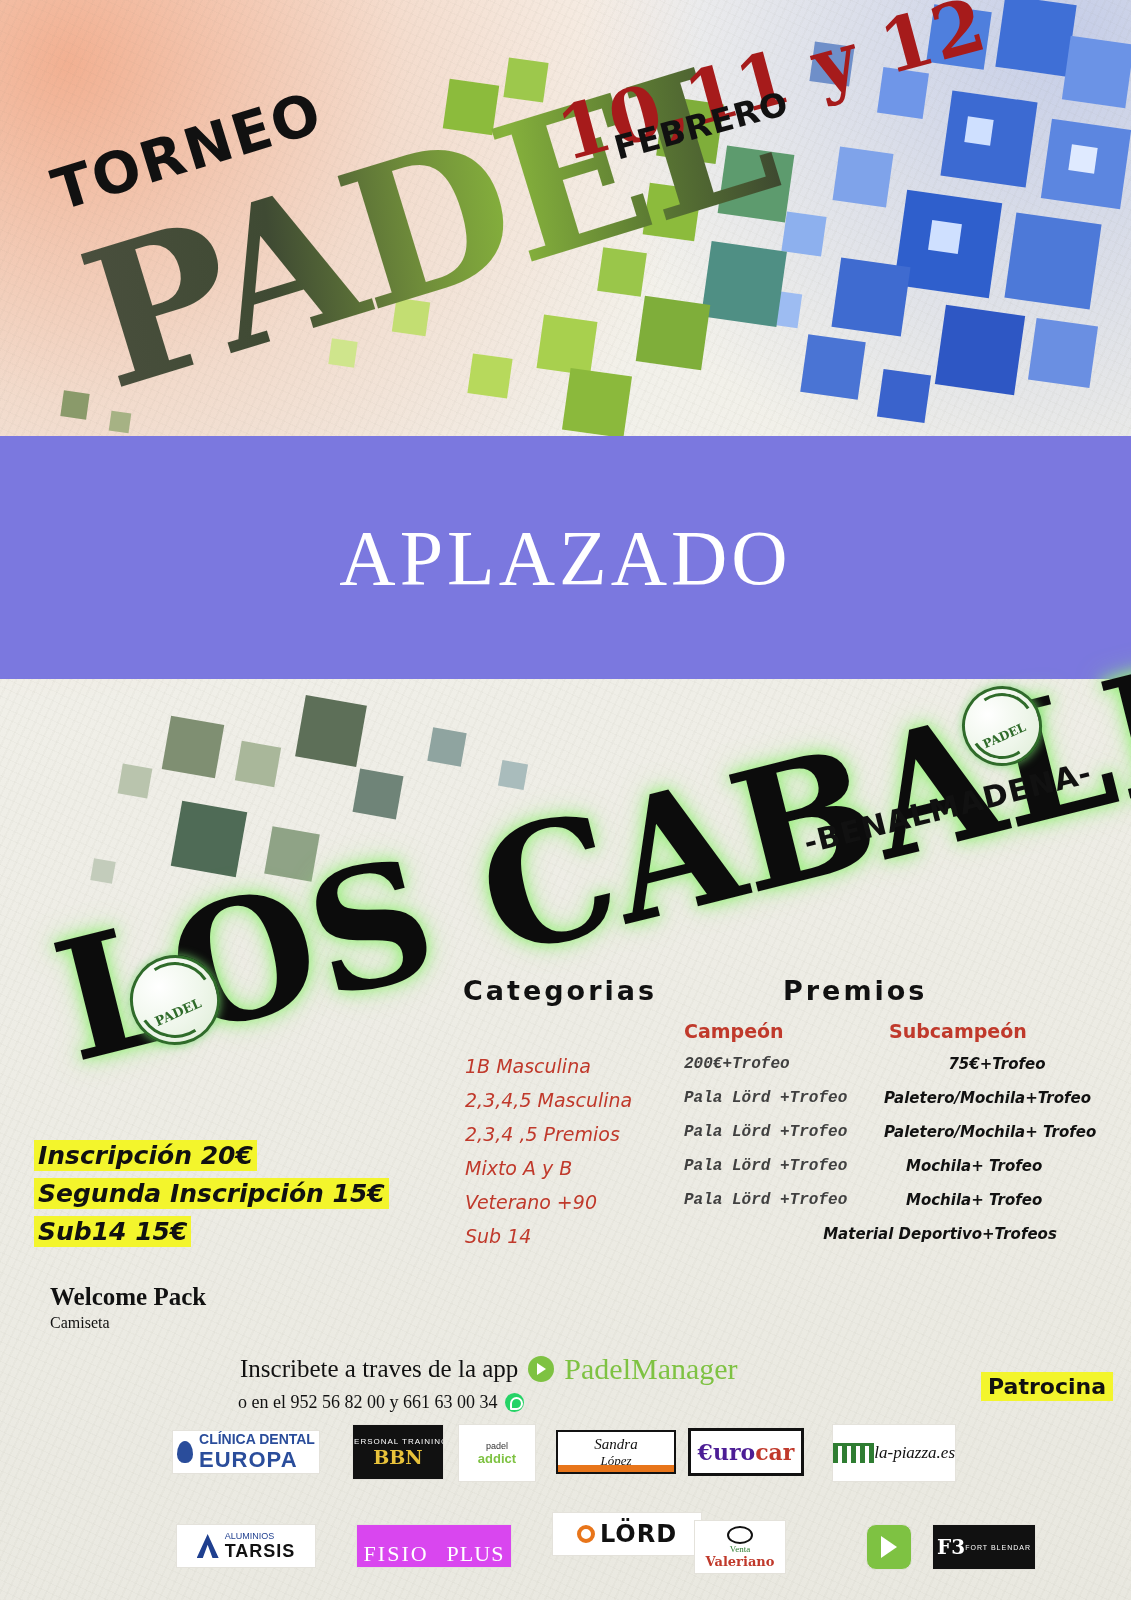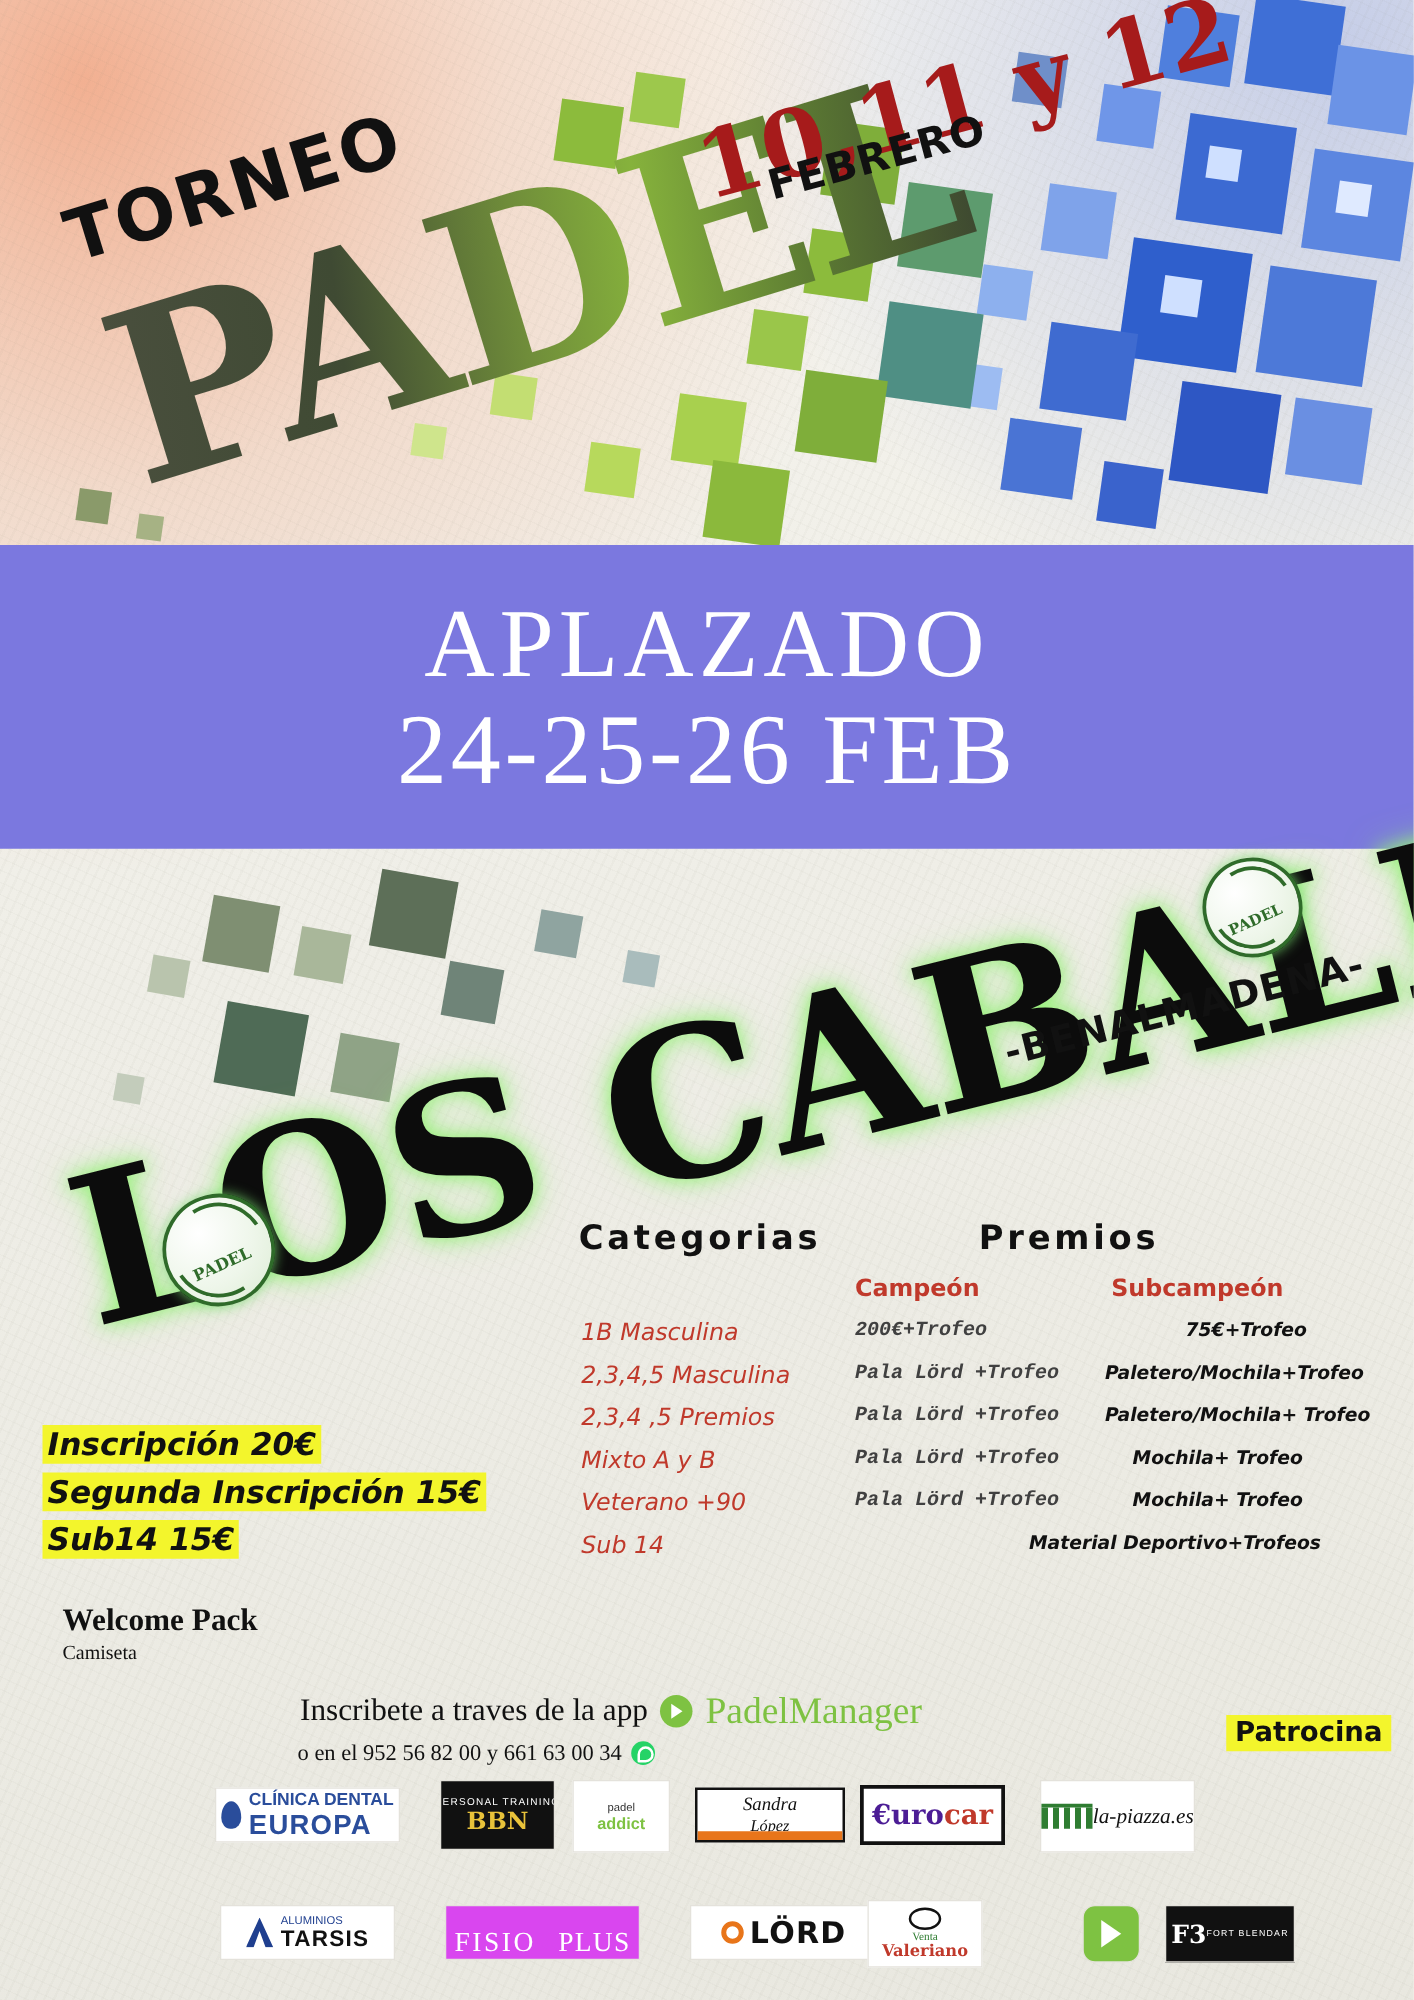--- a/index.html
+++ b/index.html
@@ -239,21 +239,21 @@
   .l-tarsis { left:176px; top:100px; width:140px; height:44px; }
   .l-tarsis .t1 { font-family:"Liberation Sans", sans-serif; font-size:9px; color:#1f3f8f; }
   .l-tarsis .t2 { font-family:"Liberation Sans", sans-serif; font-size:18px; font-weight:bold; color:#111; letter-spacing:1px; }
   .l-tarsis .mark { width:22px; height:24px; background:#1f3f8f; margin-right:6px;
     clip-path:polygon(50% 0,100% 100%,72% 100%,50% 45%,28% 100%,0 100%); }
 
   .l-fisio { left:356px; top:100px; width:156px; height:44px; background:#d946ef;align-items:flex-end; }
   .l-fisio .t1 { font-family:"Liberation Serif", serif; font-size:22px; color:#fff; letter-spacing:2px; }
   .l-fisio .t2 { font-family:"Liberation Serif", serif; font-size:22px; color:#fff; letter-spacing:1px; }
 
-  .l-lord { left:552px; top:100px; width:150px; height:44px; }
+  .l-lord { left:552px; top:88px; width:150px; height:44px; }
   .l-lord .t1 { font-family:"DejaVu Sans", sans-serif; font-weight:bold; font-size:24px; color:#111; letter-spacing:1px; }
   .l-lord .dot { width:18px; height:18px; border:4px solid #e8751a; border-radius:50%; margin-right:5px; }
 
   .l-vale { left:694px; top:96px; width:92px; height:54px; flex-direction:column; }
   .l-vale .t1 { font-family:"Liberation Serif", serif; font-size:9px; color:#2f7d32; }
   .l-vale .t2 { font-family:"DejaVu Serif", serif; font-weight:bold; font-size:13px; color:#c0392b; }
   .l-vale .sheep { width:26px; height:18px; background:#fff; border:2px solid #111; border-radius:50%; }
 
   .l-pm { left:866px; top:100px; width:46px; height:46px; border-radius:10px; background:#7ec242; }
   .l-pm .tri { width:0; height:0; border-left:16px solid #fff; border-top:11px solid transparent; border-bottom:11px solid transparent; }
@@ -306,21 +306,20 @@
   <div class="sq" style="left:110px;top:412px;width:20px;height:20px;background:#a6b284;transform:rotate(8deg);"></div>
 </div>
 
 <div class="torneo">TORNEO</div>
 <div class="padel-word">PADEL</div>
 <div class="date-big">10,11 y 12</div>
 <div class="date-mes">FEBRERO</div>
 
 <div class="banner">
   <div class="l1">APLAZADO</div>
-  <div class="l2">24-25-26 FEB</div>
 </div>
 
 <div>
   <div class="sq" style="left:166px;top:720px;width:54px;height:54px;background:#7f8f72;transform:rotate(10deg);"></div>
   <div class="sq" style="left:238px;top:744px;width:40px;height:40px;background:#a9b79a;transform:rotate(10deg);"></div>
   <div class="sq" style="left:300px;top:700px;width:62px;height:62px;background:#5d6f58;transform:rotate(10deg);"></div>
   <div class="sq" style="left:176px;top:806px;width:66px;height:66px;background:#4f6b56;transform:rotate(10deg);"></div>
   <div class="sq" style="left:268px;top:830px;width:48px;height:48px;background:#8fa386;transform:rotate(10deg);"></div>
   <div class="sq" style="left:120px;top:766px;width:30px;height:30px;background:#b9c4ad;transform:rotate(10deg);"></div>
   <div class="sq" style="left:356px;top:772px;width:44px;height:44px;background:#6f8478;transform:rotate(10deg);"></div>

